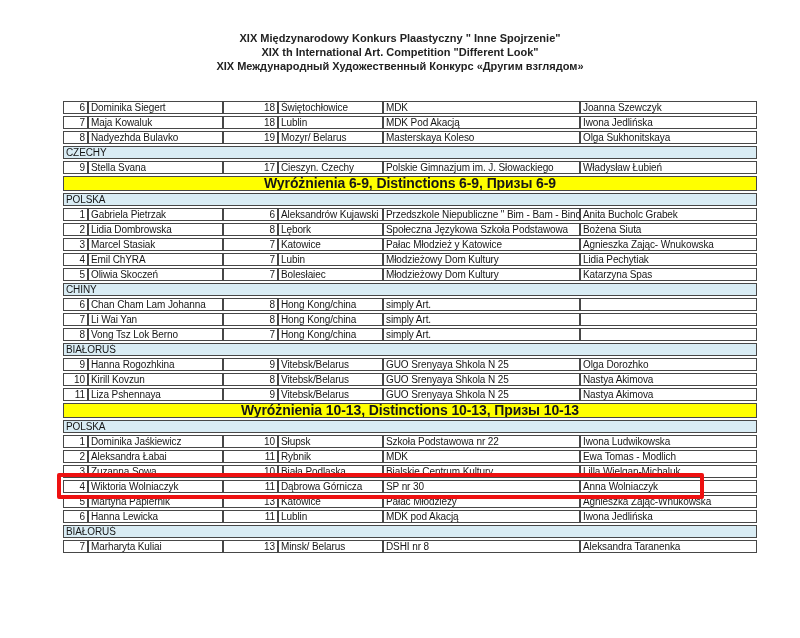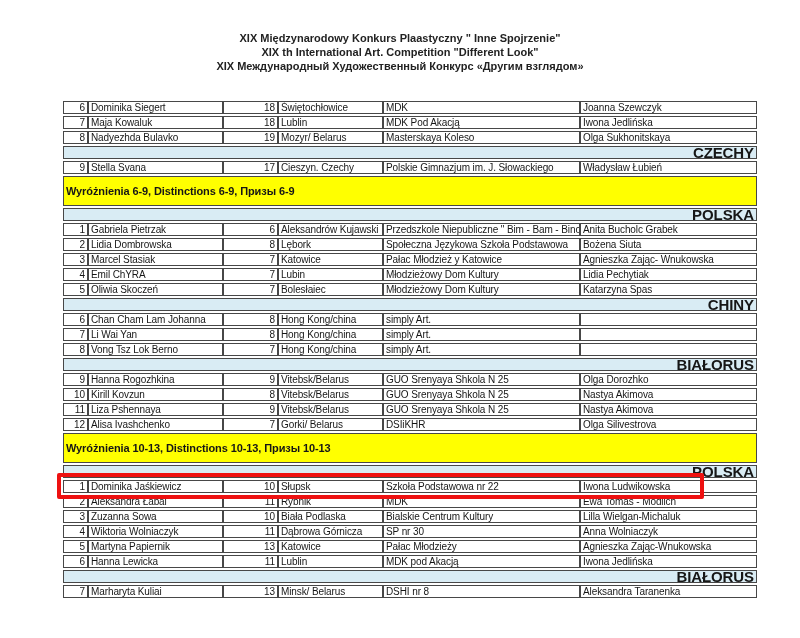--- a/index.html
+++ b/index.html
@@ -22,26 +22,26 @@
     position:absolute;left:63px;top:99px;width:694px;
     table-layout:fixed;border-collapse:separate;border-spacing:0 2px;
   }
   td{
     box-sizing:border-box;height:13px;border:1px solid var(--grid);
     padding:0 2px;font-size:10px;line-height:11px;letter-spacing:-0.1px;
     white-space:nowrap;overflow:hidden;color:#161616;background:#fff;
   }
   td.num{text-align:right}
   td.section{
-    background:var(--section-bg);text-align:right;font-weight:bold;
-    font-size:15px;
+    background:var(--section-bg);text-align:left;font-weight:normal;
+    font-size:10px;
   }
   td.prize{
-    background:var(--prize-bg);font-weight:bold;
-    font-size:11px;height:30px;line-height:13px;
+    background:var(--prize-bg);text-align:center;font-weight:bold;
+    font-size:14px;height:15px;line-height:13px;
   }
   .highlight-box{
     position:absolute;left:57px;top:473px;width:647px;height:26px;
     border:4px solid var(--hl);box-sizing:border-box;pointer-events:none;
     border-radius:2px;
   }
 </style>
 </head>
 <body>
 
@@ -190,28 +190,20 @@
       </tr>
       <tr>
         <td class="num">11</td>
         <td>Liza Pshennaya</td>
         <td class="num">9</td>
         <td>Vitebsk/Belarus</td>
         <td>GUO Srenyaya Shkola N 25</td>
         <td>Nastya Akimova</td>
       </tr>
       <tr>
-        <td class="num">12</td>
-        <td>Alisa Ivashchenko</td>
-        <td class="num">7</td>
-        <td>Gorki/ Belarus</td>
-        <td>DSIiKHR</td>
-        <td>Olga Silivestrova</td>
-      </tr>
-      <tr>
         <td colspan="6" class="prize">Wyróżnienia 10-13, Distinctions 10-13, Призы 10-13</td>
       </tr>
       <tr>
         <td colspan="6" class="section">POLSKA</td>
       </tr>
       <tr>
         <td class="num">1</td>
         <td>Dominika Jaśkiewicz</td>
         <td class="num">10</td>
         <td>Słupsk</td>

